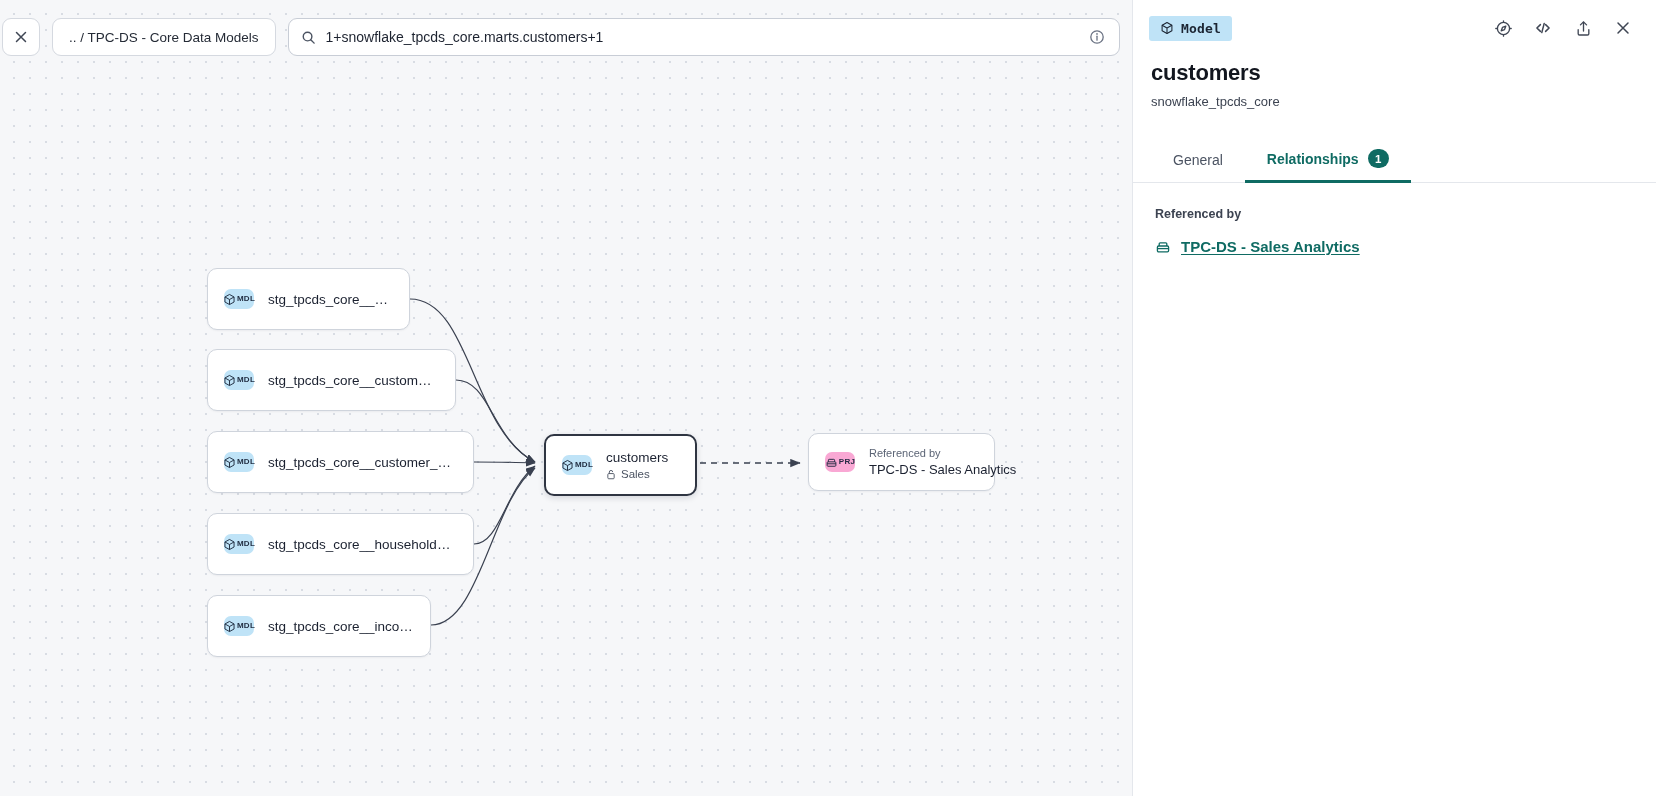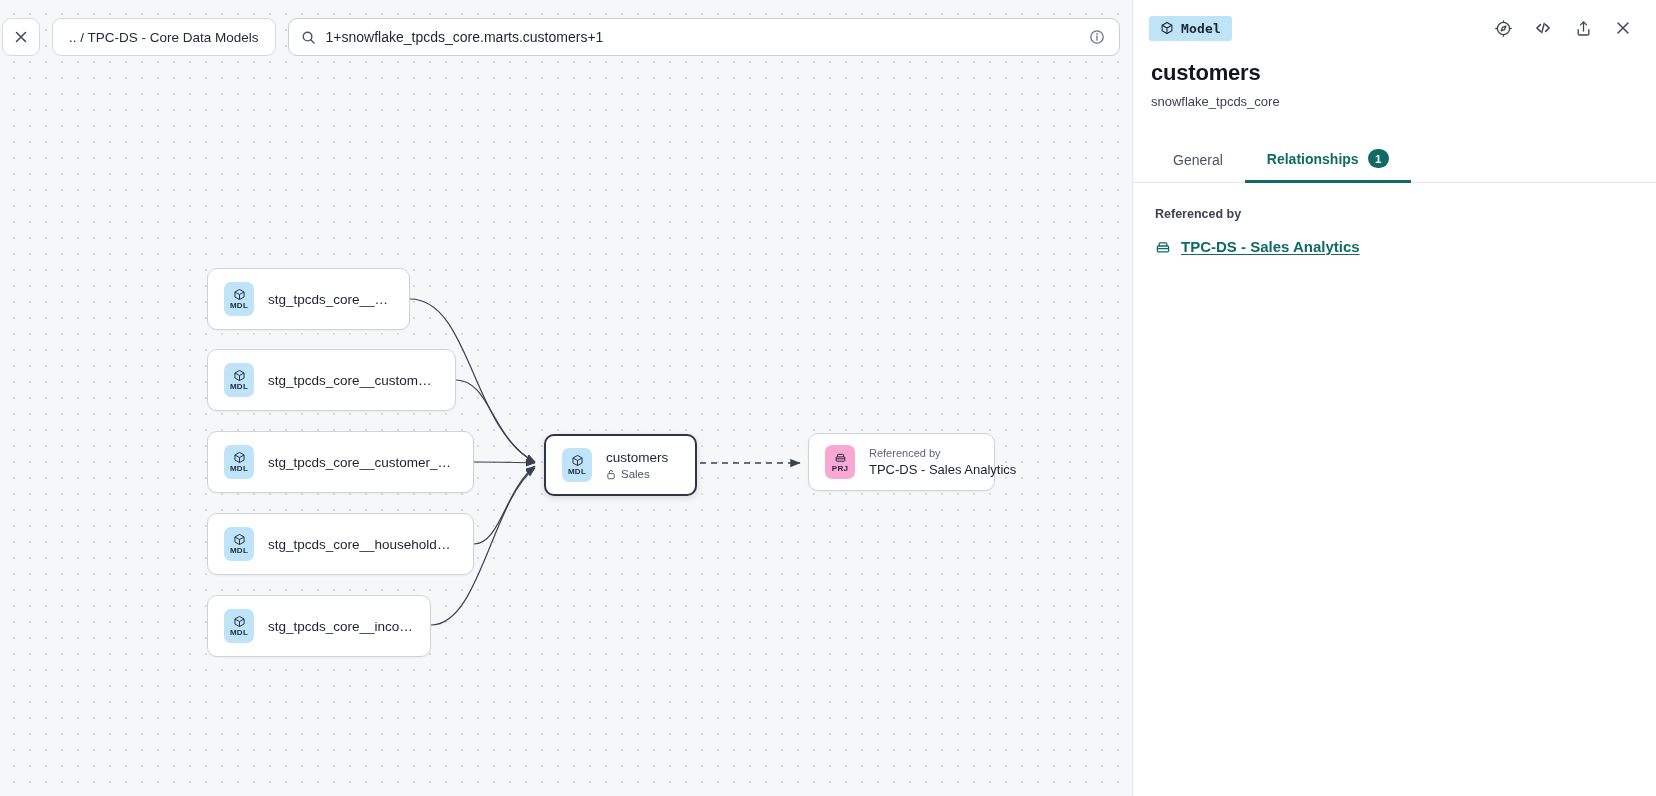--- a/index.html
+++ b/index.html
@@ -80,23 +80,23 @@
     gap: 14px;
     box-shadow: 0 1px 2px rgba(16,24,40,.05);
     cursor: pointer;
     z-index: 3;
   }
   .node.selected {
     border: 2px solid #2f3542;
     box-shadow: 0 2px 6px rgba(16,24,40,.14);
   }
   .badge {
-    width: 30px; height: 34px;
+    width: 30px; height: 20px;
     border-radius: 7px;
-    display: flex; flex-direction: column;
+    display: flex; 
     align-items: center; justify-content: center;
     gap: 1px;
     flex: 0 0 auto;
   }
   .badge.mdl { background: #bfe3f7; color: #233044; }
   .badge.prj { background: #f9a8d4; color: #262a44; align-items: center; }
   .badge .b-label {
     font-size: 8px; font-weight: 700; letter-spacing: .3px;
     line-height: 8px;
   }

